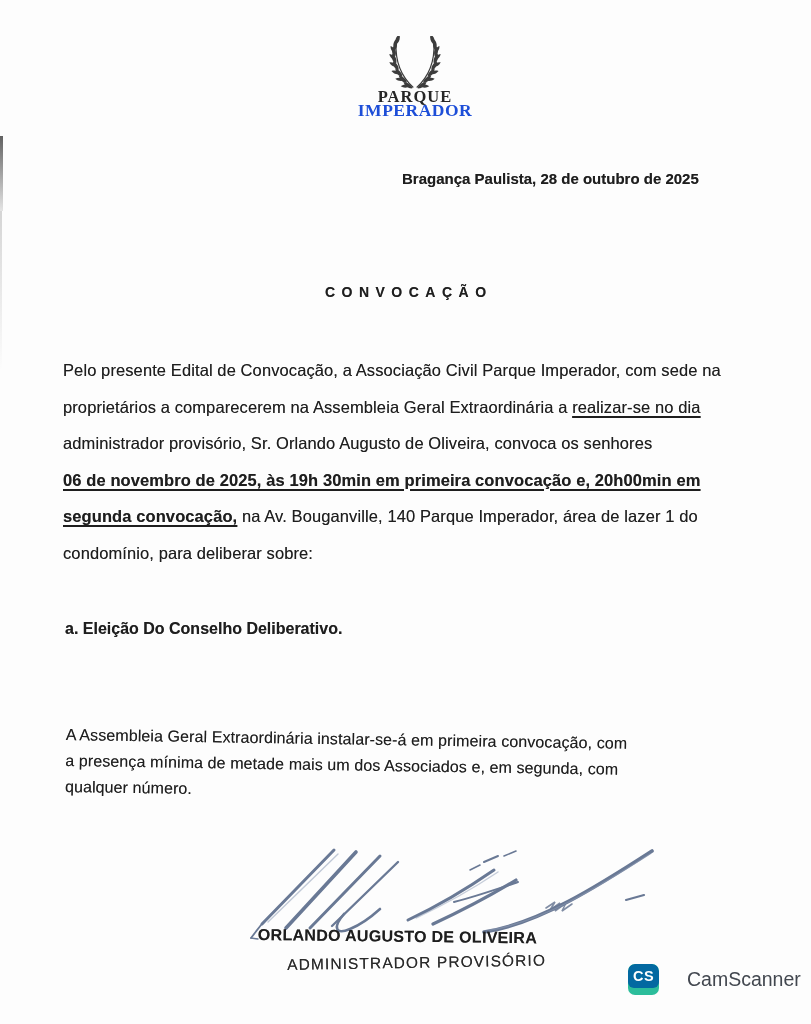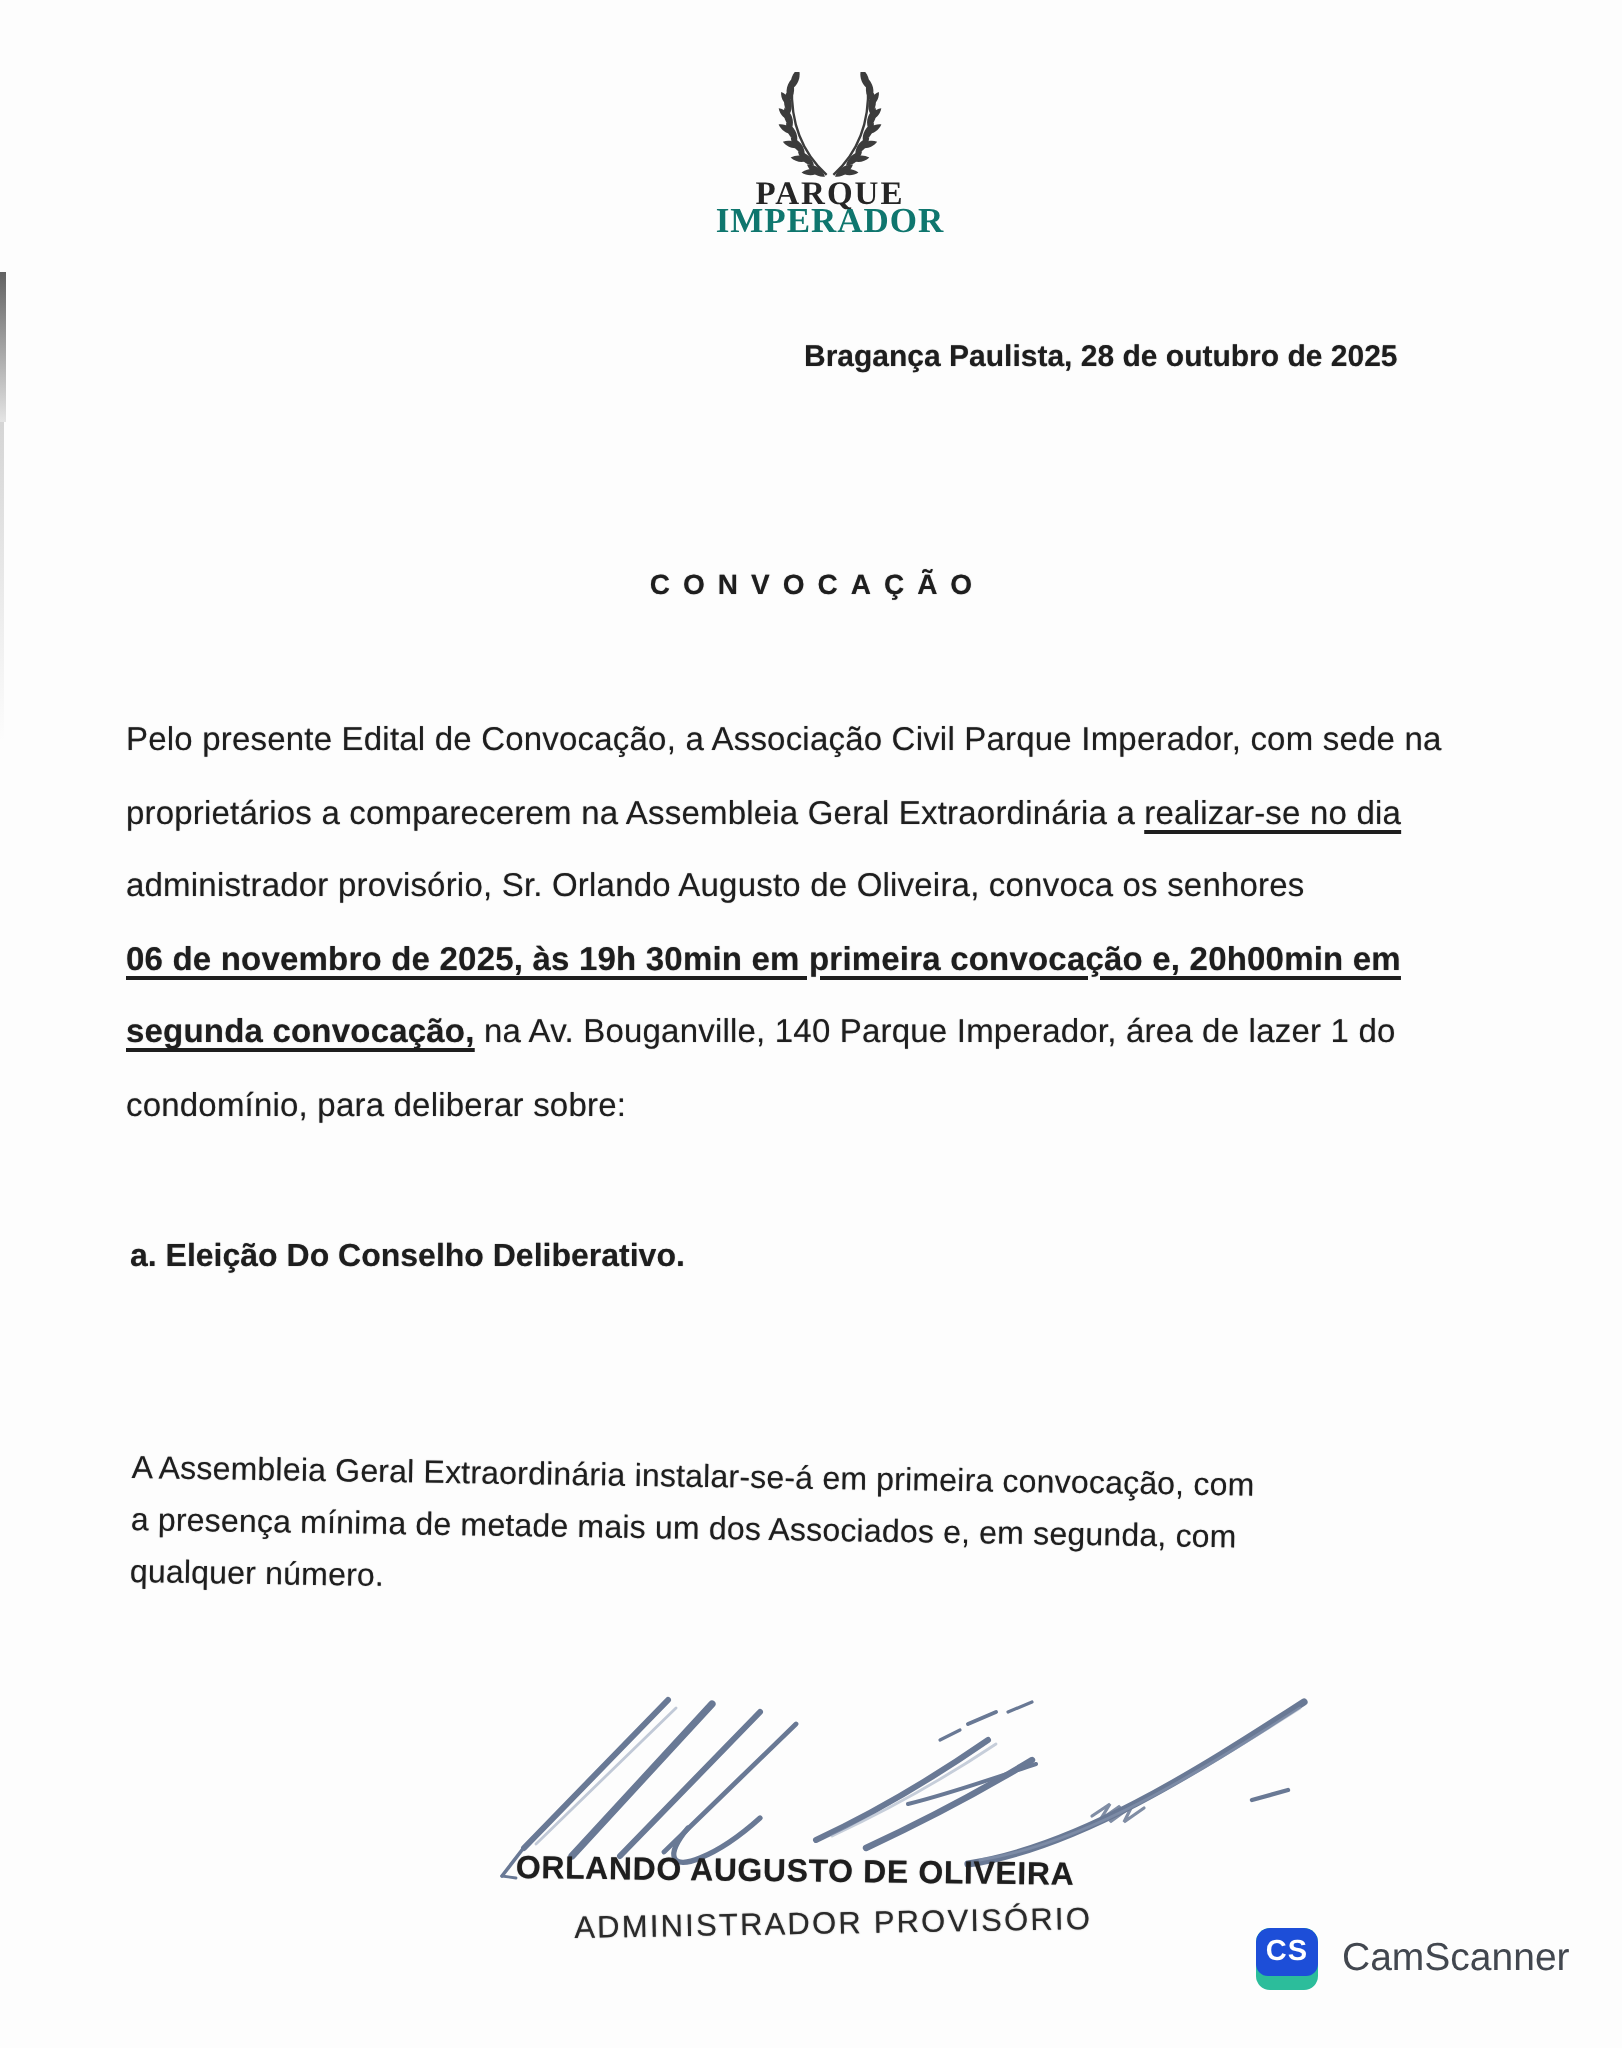--- a/index.html
+++ b/index.html
@@ -22,21 +22,21 @@
     position:absolute; left:352px; top:36px; width:126px;
     text-align:center;
   }
   .logo svg{ display:block; margin:0 auto; }
   .logo-line1{
     font-family:"Liberation Serif", serif; font-weight:700;
     font-size:16.5px; letter-spacing:1px; line-height:13px; color:#262626;
   }
   .logo-line2{
     font-family:"Liberation Serif", serif; font-weight:700;
-    font-size:17.5px; letter-spacing:0.5px; line-height:14px; color:#0f766e;
+    font-size:17.5px; letter-spacing:0.5px; line-height:14px; color:#1d4ed8;
   }
 
   
   .date-line{
     position:absolute; left:402px; top:170px;
     font-size:15px; font-weight:700; white-space:nowrap;
   }
   .doc-title{
     position:absolute; left:0; right:0; top:240px;
     text-align:center; font-size:15.5px; font-weight:700;
@@ -94,21 +94,21 @@
     display:inline-block;
   }
   .cs-icon .cs-top{
     position:absolute; left:0; top:0; right:0; height:24px;
     border-radius:7px 7px 6px 6px;
     display:flex; align-items:center; justify-content:center;
     font-size:14.5px; font-weight:700; color:#ffffff; letter-spacing:0.5px;
     font-family:"Liberation Sans", sans-serif;
   }
   .cs-label{
-    margin-left:12px; font-size:19.5px; font-weight:500;
+    margin-left:28px; font-size:19.5px; font-weight:500;
     font-family:"Liberation Sans", sans-serif;
   }
 
   
   .edge-artifact-1{
     position:absolute; left:0; top:136px; width:3px; height:75px;
     background:linear-gradient(to bottom, rgba(45,45,45,0.75), rgba(90,90,90,0.15));
   }
   .edge-artifact-2{
     position:absolute; left:0; top:211px; width:2px; height:160px;
@@ -192,21 +192,21 @@
       <path d="M168 82 C198 68 226 52 250 36" stroke-width="1.4" opacity="0.5" stroke="#8494af"></path>
       <path d="M242 94 C294 86 352 50 402 18" stroke-width="1.4" opacity="0.5" stroke="#8494af"></path>
     </g>
   </svg>
 
   <div class="sig-name scan-text">ORLANDO AUGUSTO DE OLIVEIRA</div>
   <div class="sig-role">ADMINISTRADOR PROVISÓRIO</div>
 
   <div class="camscanner">
     <span class="cs-icon" style="background: rgb(44, 189, 155);">
-      <span class="cs-top" style="background: #1d4ed8;">CS</span>
+      <span class="cs-top" style="background: #0369a1;">CS</span>
     </span>
     <span class="cs-label" style="color: rgb(66, 71, 79);">CamScanner</span>
   </div>
 
   <div class="edge-artifact-1"></div>
   <div class="edge-artifact-2"></div>
 
 </div>
 
 </body></html>

